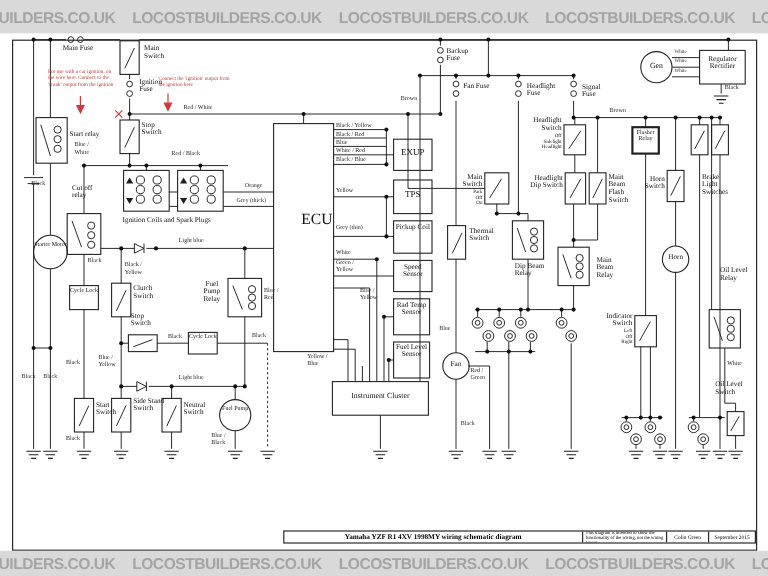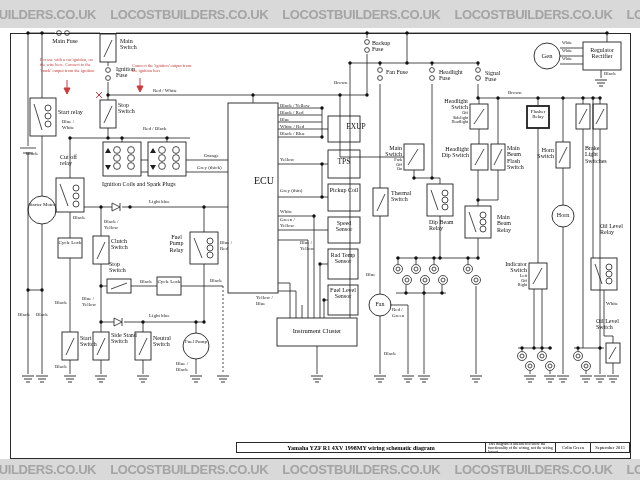--- a/index.html
+++ b/index.html
@@ -343,22 +343,22 @@
     <div class="lbl" style="left:102px;top:153px;width:130px;white-space:nowrap">Ignition Coils and Spark Plugs</div>
     <div class="lbl c" style="left:58px;top:212px;width:24px;font-size:5px">Cycle Lock</div>
     <div class="lbl" style="left:111px;top:210px;width:28px">Clutch Switch</div>
     <div class="lbl" style="left:109px;top:233px;width:28px">Stop Switch</div>
     <div class="lbl c" style="left:157px;top:251px;width:24px;font-size:5px">Cycle Lock</div>
     <div class="lbl c" style="left:164px;top:206px;width:25px">Fuel Pump Relay</div>
     <div class="lbl" style="left:80px;top:307px;width:26px">Start Switch</div>
     <div class="lbl" style="left:111px;top:304px;width:30px">Side Stand Switch</div>
     <div class="lbl" style="left:153px;top:307px;width:28px">Neutral Switch</div>
     <div class="lbl c" style="left:183px;top:311px;width:26px;font-size:5px">Fuel Pump</div>
-    <div class="lbl c" style="left:228px;top:148px;width:72px;font-size:10px">ECU</div>
-    <div class="lbl c" style="left:340px;top:95px;width:32px;font-size:7.5px">EXUP</div>
+    <div class="lbl c" style="left:228px;top:148px;width:72px;font-size:13px">ECU</div>
+    <div class="lbl c" style="left:328px;top:95px;width:32px;font-size:7.5px">EXUP</div>
     <div class="lbl c" style="left:328px;top:130px;width:32px;font-size:7.5px">TPS</div>
     <div class="lbl c" style="left:328px;top:159px;width:32px">Pickup Coil</div>
     <div class="lbl c" style="left:328px;top:192px;width:32px">Speed Sensor</div>
     <div class="lbl c" style="left:328px;top:224px;width:30px">Rad Temp Sensor</div>
     <div class="lbl c" style="left:328px;top:259px;width:30px">Fuel Level Sensor</div>
     <div class="lbl c" style="left:277px;top:299px;width:80px;font-size:6.5px">Instrument Cluster</div>
     <div class="lbl" style="left:372px;top:12px;width:28px">Backup Fuse</div>
     <div class="lbl" style="left:386px;top:41px;width:22px">Fan Fuse</div>
     <div class="lbl" style="left:439px;top:41px;width:34px">Headlight Fuse</div>
     <div class="lbl" style="left:485px;top:42px;width:24px">Signal Fuse</div>

